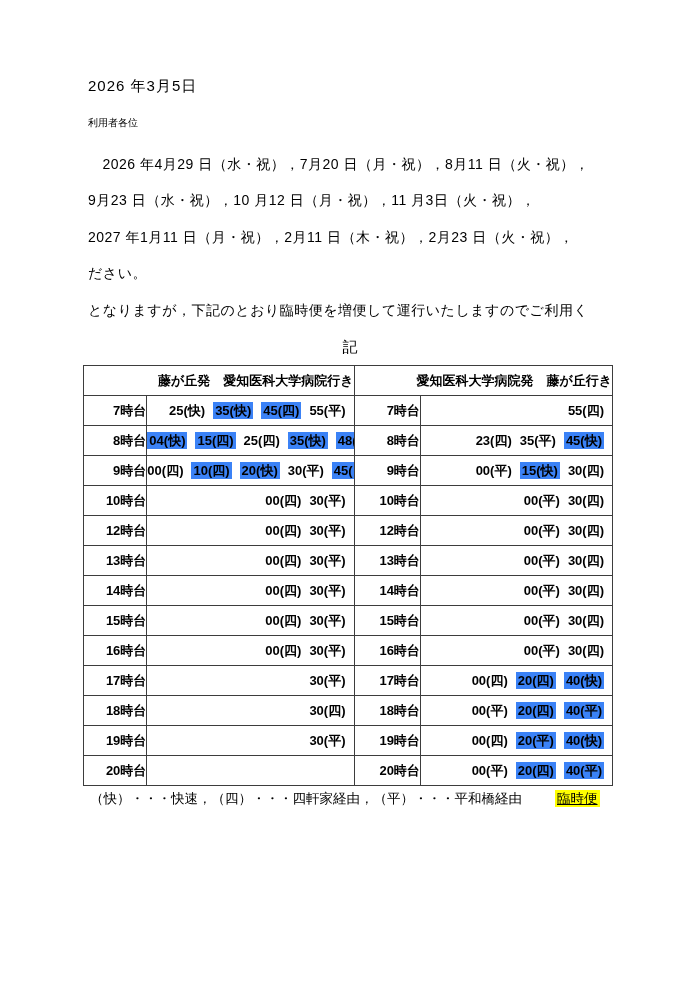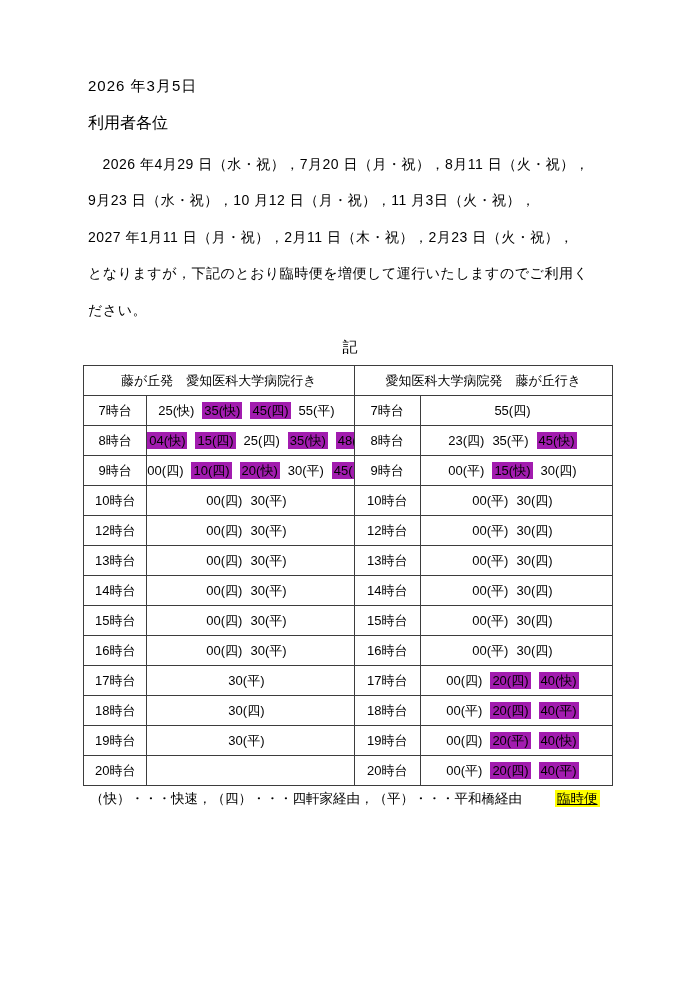--- a/index.html
+++ b/index.html
@@ -15,21 +15,21 @@
     overflow:hidden;
   }
   .date {
     text-align:left;
     font-size:15px;
     line-height:20px;
     letter-spacing:1px;
   }
   .salutation {
     margin-top:17px;
-    font-size:16px;
+    font-size:10px;
     line-height:20px;
   }
   .body-paragraph {
     margin-top:13px;
     font-size:14px;
   }
   .body-line {
     line-height:36.4px;
     white-space:nowrap;
     letter-spacing:0.5px;
@@ -53,34 +53,34 @@
     border-collapse:collapse;
     table-layout:fixed;
     width:530px;
     font-size:13px;
   }
   table.timetable th, table.timetable td {
     border:1px solid #3d3d3d;
     height:29px;
     padding:0;
     vertical-align:middle;
-    font-weight:normal;
-    text-align:center;
+    font-weight:bold;
+    text-align:right;
     overflow:hidden;
     white-space:nowrap;
   }
   .col-hour-l { width:63px; }
   .col-times-l { width:206px; }
   .col-hour-r { width:66px; }
   .col-times-r { width:191px; }
   th.dir-header { padding-left:8px; font-size:13px; }
   td.hour { padding-left:8px; }
   td.times { padding-left:9px; }
   .t { margin-right:8px; }
-  .hl { background:#a21caf; padding:1px 2px; }
+  .hl { background:#3b82f6; padding:1px 2px; }
   .legend {
     margin-top:4px;
     margin-left:2px;
     font-size:13.5px;
     line-height:18px;
     white-space:nowrap;
   }
   .legend-label {
     background:#ffff00;
     text-decoration:underline;
@@ -95,22 +95,22 @@
 <div class="page">
 
   <div class="date">2026 年3月5日</div>
 
   <div class="salutation">利用者各位</div>
 
   <div class="body-paragraph" id="body-paragraph">
       <div class="body-line">　2026 年4月29 日（水・祝），7月20 日（月・祝），8月11 日（火・祝），</div>
       <div class="body-line">9月23 日（水・祝），10 月12 日（月・祝），11 月3日（火・祝），</div>
       <div class="body-line">2027 年1月11 日（月・祝），2月11 日（木・祝），2月23 日（火・祝），</div>
+      <div class="body-line">ださい。</div>
       <div class="body-line">となりますが，下記のとおり臨時便を増便して運行いたしますのでご利用く</div>
-      <div class="body-line">ださい。</div>
     </div>
 
   <div class="record-mark">記</div>
 
 
   <table class="timetable">
     <colgroup>
       <col class="col-hour-l">
         <col class="col-times-l">
         <col class="col-hour-r">

